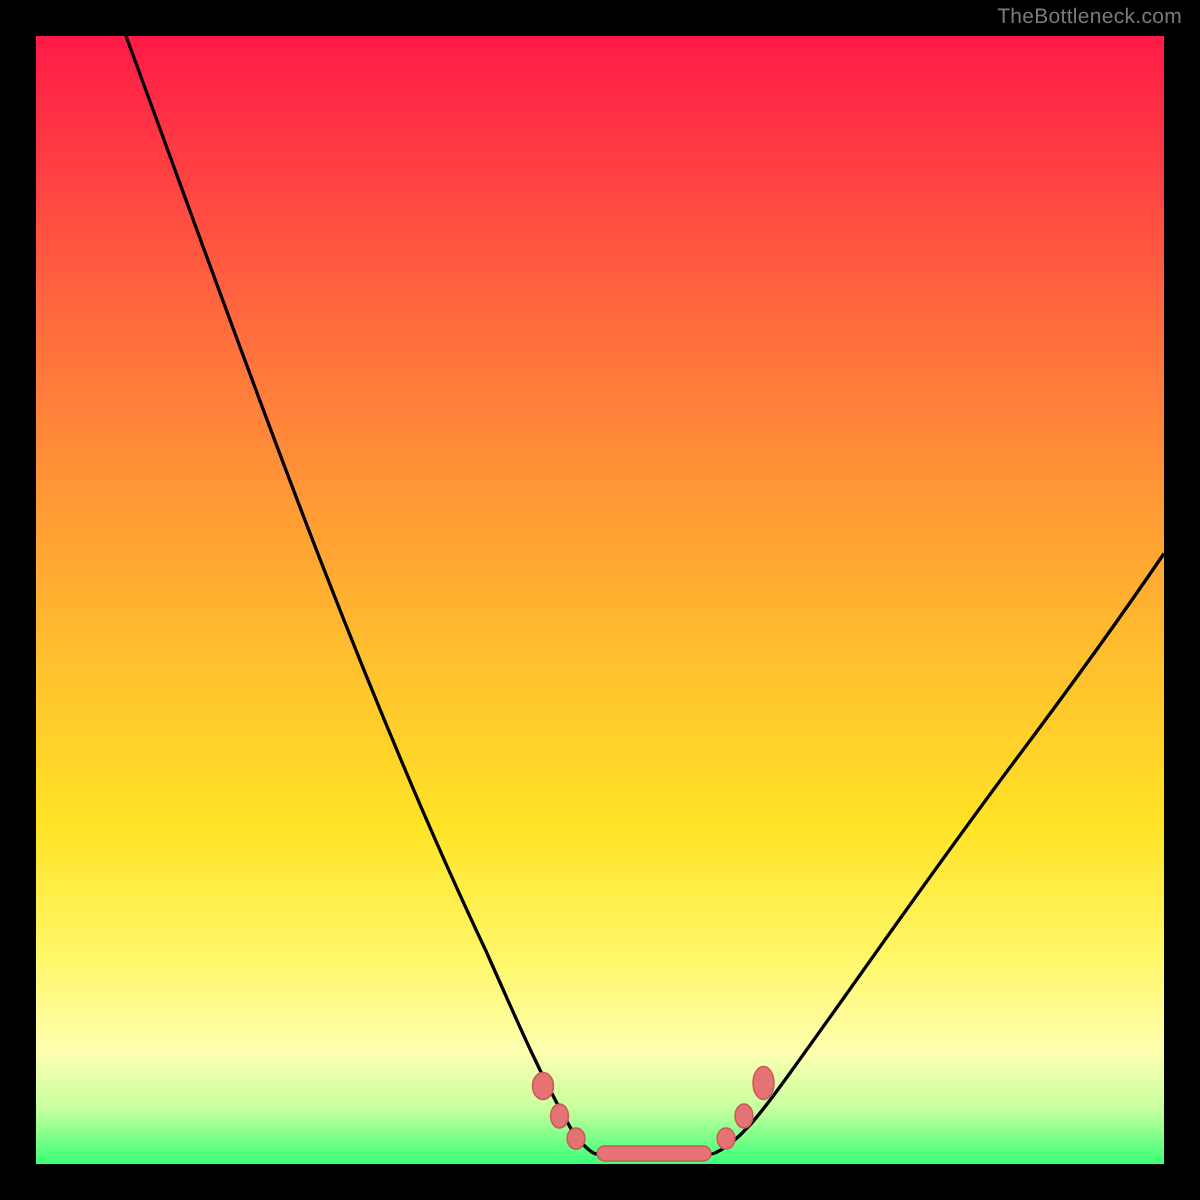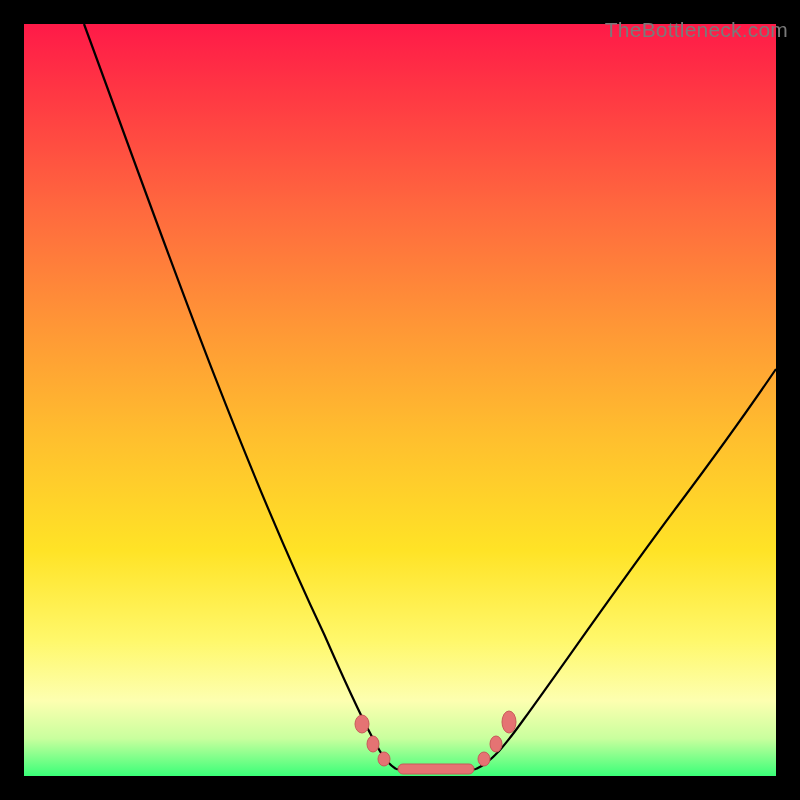--- a/index.html
+++ b/index.html
@@ -34,24 +34,24 @@
       #ffbf2e 55%,
       #ffe326 70%,
       #fff86b 82%,
       #fdffb0 90%,
       #c9ff9e 95%,
       #3aff78 100%
     );
   }
   .watermark {
     position: absolute;
-    top: 18px;
+    top: 2px;
     right: 12px;
     font-family: Arial, Helvetica, sans-serif;
-    font-size: 21px;
+    font-size: 14px;
     color: #7a7a7a;
     letter-spacing: 0.2px;
     user-select: none;
   }
   svg {
     position: absolute;
     left: 0;
     top: 0;
     width: 752px;
     height: 752px;

